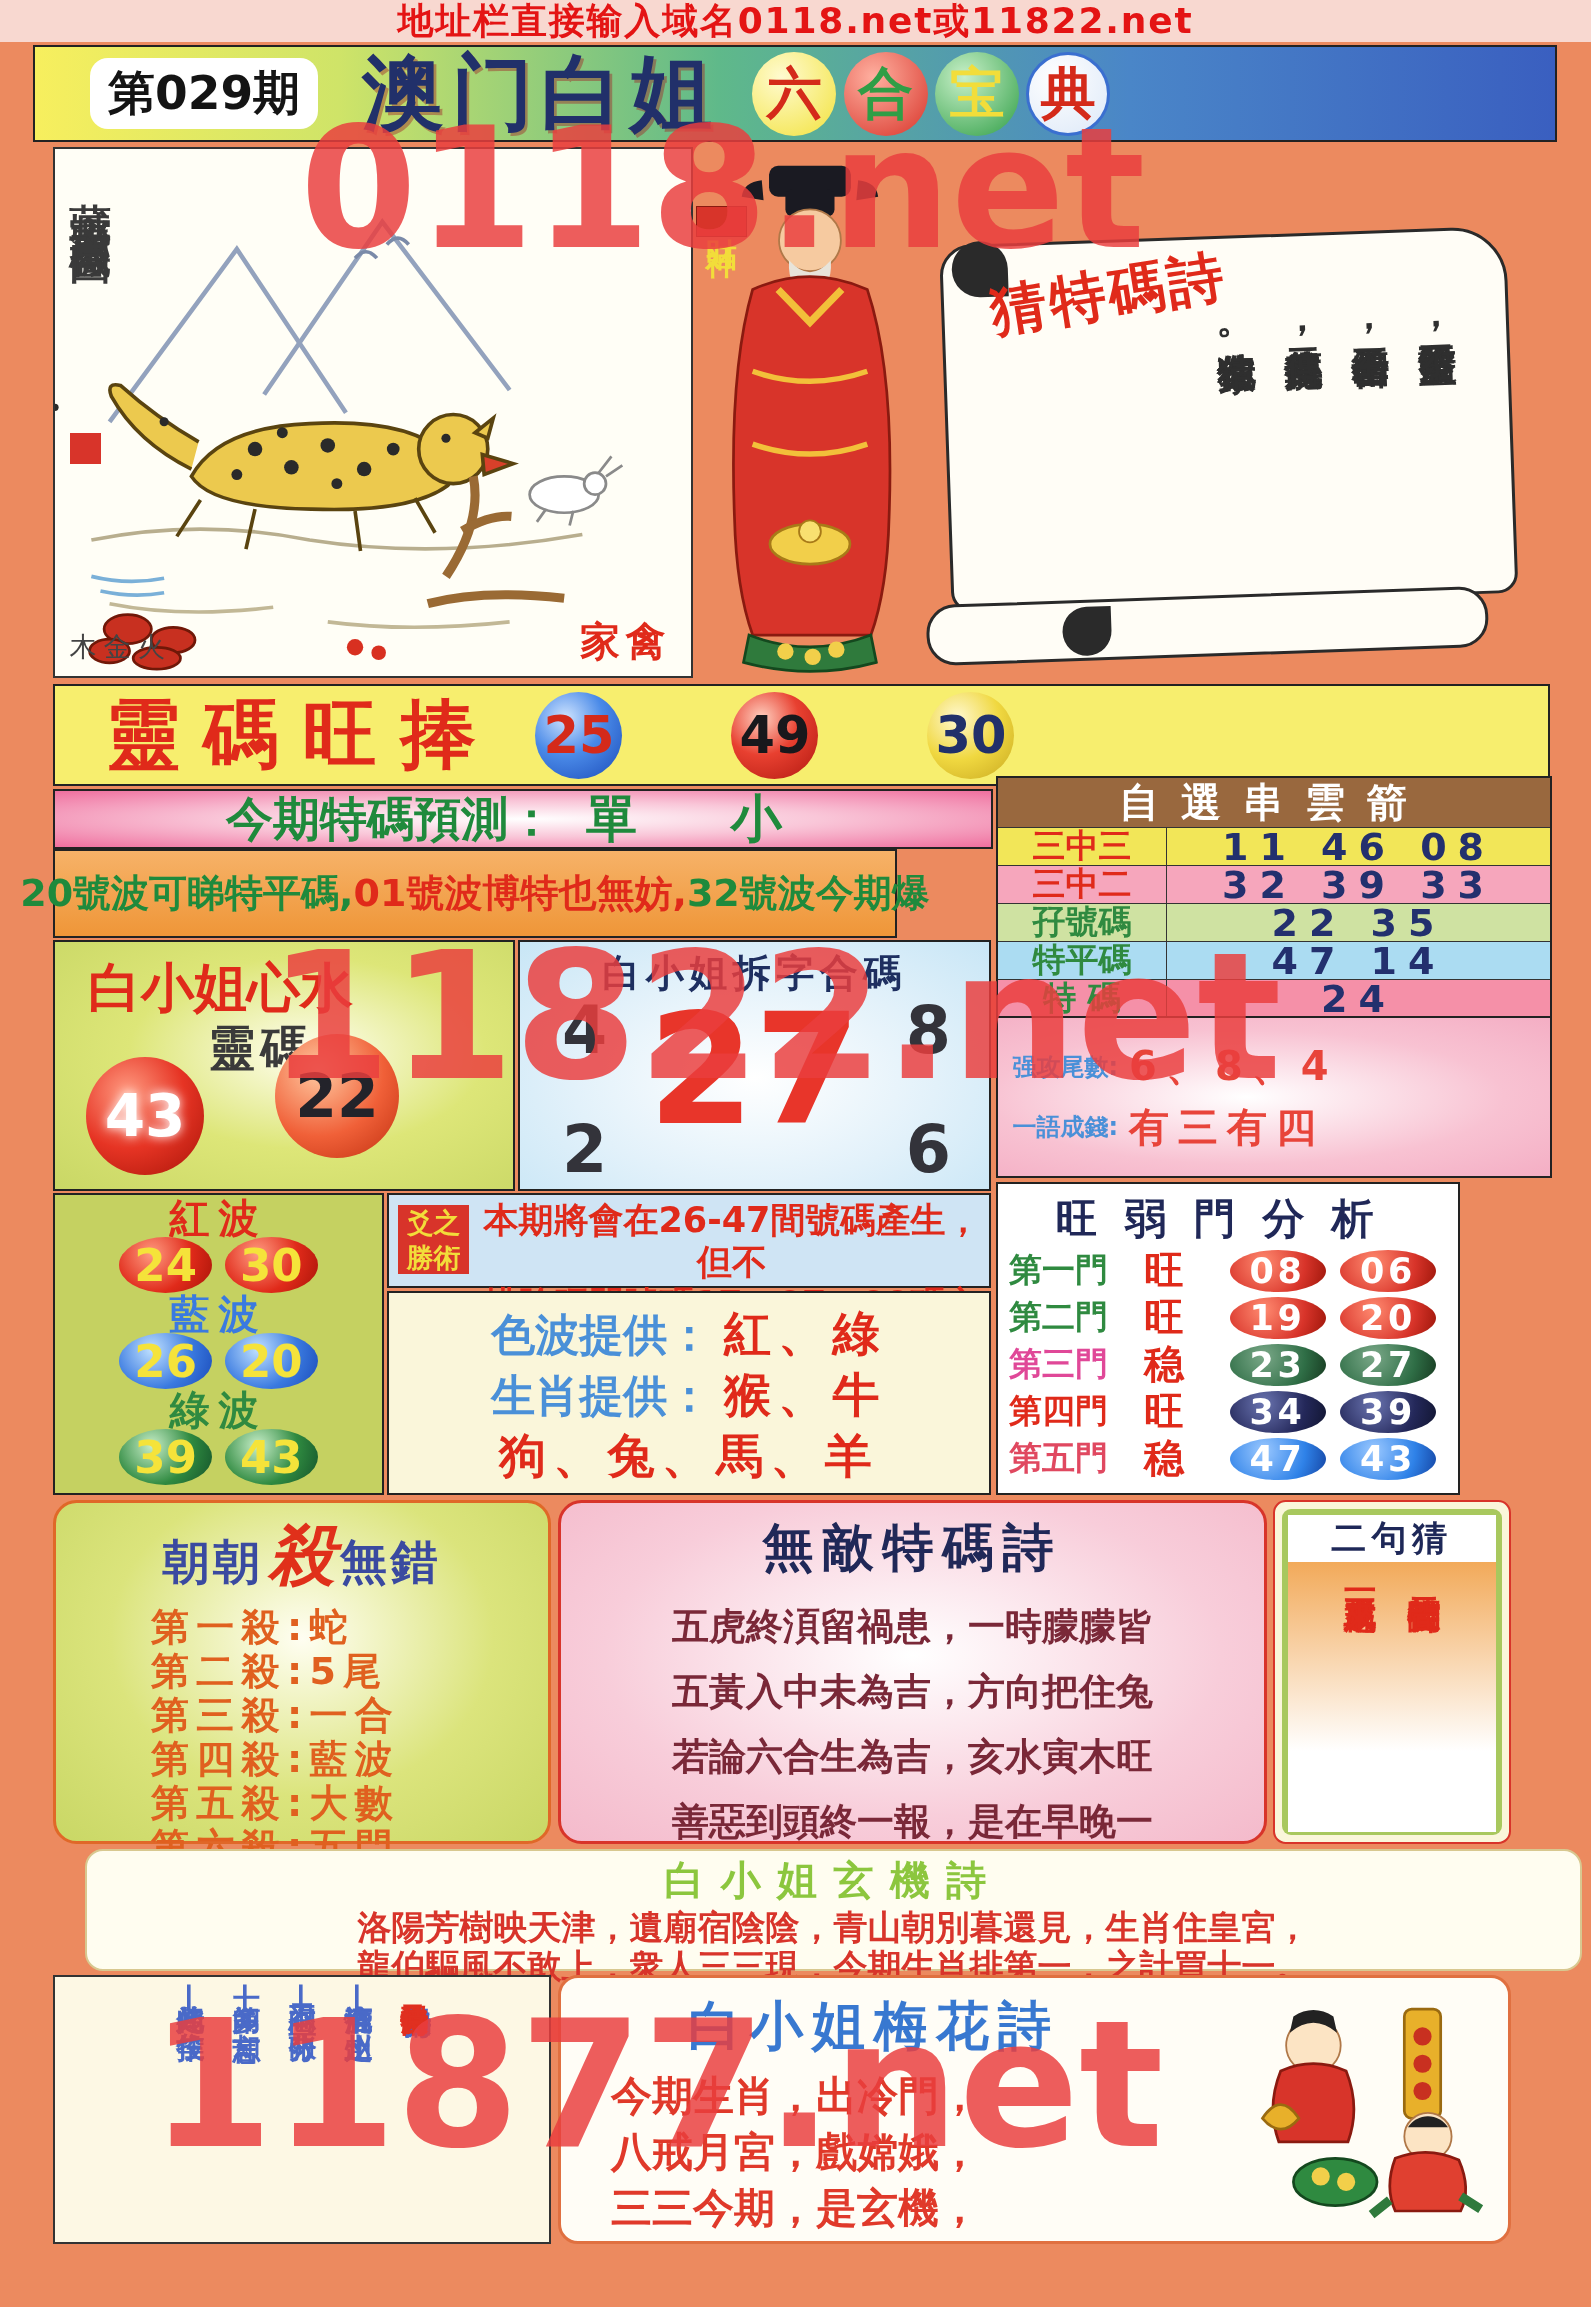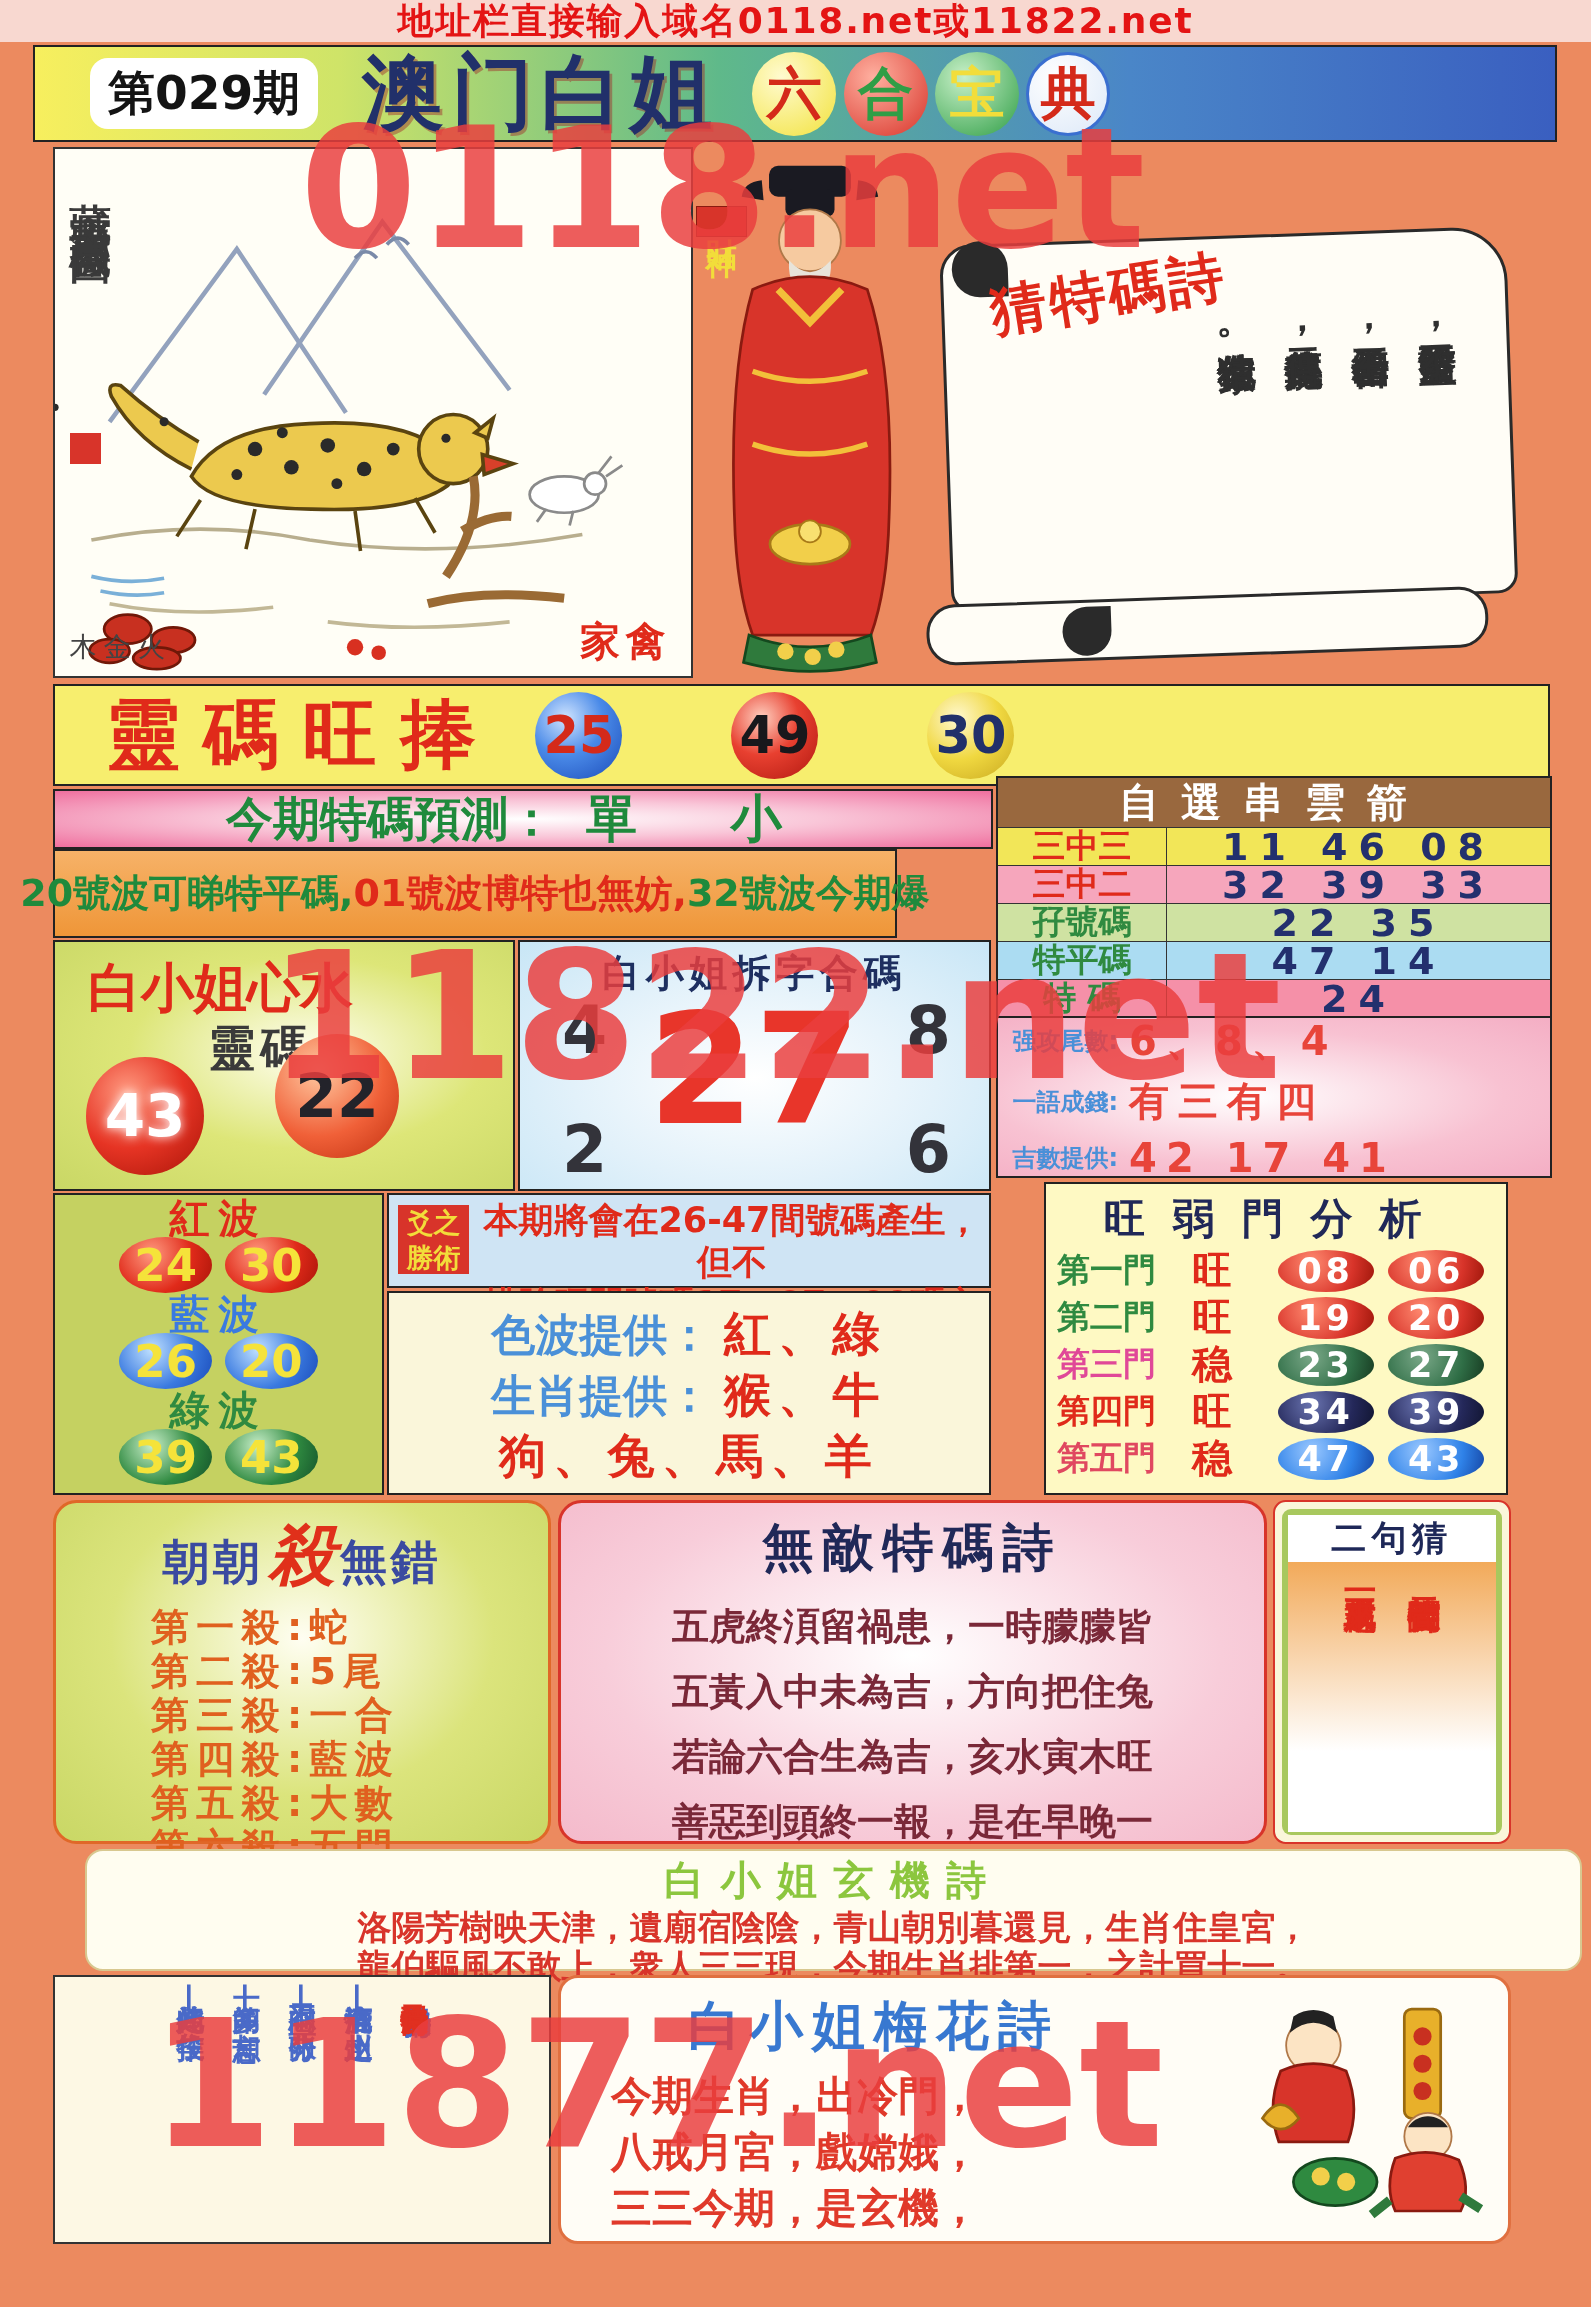--- a/index.html
+++ b/index.html
@@ -139,21 +139,21 @@
 
   
   .attack{position:absolute;left:996px;top:1016px;width:556px;height:162px;border:2.7px solid #222;box-sizing:border-box;
           background:radial-gradient(ellipse at 45% 50%,#ffffff 0%,#f8c2d2 60%,#f4aec4 100%);
           display:flex;flex-direction:column;justify-content:center;gap:5.5px;padding-left:14.5px;}
   .a-row{display:flex;align-items:center;}
   .a-label{font-size:24px;font-weight:bold;color:#4a90d8;}
   .a-val{font-size:40px;font-weight:bold;color:#e8443a;margin-left:11px;letter-spacing:9px;}
 
   
-  .gates{position:absolute;left:996px;top:1182px;width:464px;height:313px;background:#fef9c3;border:2.7px solid #222;box-sizing:border-box;margin-left:48px;}
+  .gates{position:absolute;left:996px;top:1182px;width:464px;height:313px;background:#ffffff;border:2.7px solid #222;box-sizing:border-box;}
   .g-title{text-align:center;font-size:42px;font-weight:bold;color:#202858;letter-spacing:27px;margin-top:7.3px;white-space:nowrap;}
   .g-row{display:flex;align-items:center;height:47px;padding-left:11px;}
   .g-gate{width:135px;font-size:33px;font-weight:bold;}
   .g1{color:#2f8a40;} .g2{color:#2f8a40;} .g3{color:#e04898;} .g4{color:#e02a1a;} .g5{color:#e04860;}
   .g-status{width:71px;font-size:40px;font-weight:bold;color:#e02a1a;}
   .g-oval{width:96px;height:42px;border-radius:50%;display:flex;align-items:center;justify-content:center;
           color:#fff;font-size:35px;font-weight:bold;margin-left:14.5px;letter-spacing:3.6px;}
   .go-red{background:radial-gradient(circle at 35% 30%,#ff8a70,#d8342a 60%,#9a1408);}
   .go-green{background:radial-gradient(circle at 35% 30%,#7aa888,#2f6e46 60%,#16381f);}
   .go-navy{background:radial-gradient(circle at 35% 30%,#6a74b0,#24285a 60%,#10142e);}
@@ -424,24 +424,20 @@
 
   <div class="attack">
     <div class="a-row">
       <span class="a-label">强攻尾數:</span>
       <span class="a-val">6、8、4</span>
     </div>
     <div class="a-row">
       <span class="a-label">一語成錢:</span>
       <span class="a-val">有三有四</span>
     </div>
-    <div class="a-row">
-      <span class="a-label">吉數提供:</span>
-      <span class="a-val">42 17 41</span>
-    </div>
   </div>
 
   <div class="gates">
     <div class="g-title">旺弱門分析</div>
     <div class="g-row">
       <span class="g-gate g1">第一門</span>
       <span class="g-status">旺</span>
       <span class="g-oval go-red">08</span>
       <span class="g-oval go-red">06</span>
     </div>

